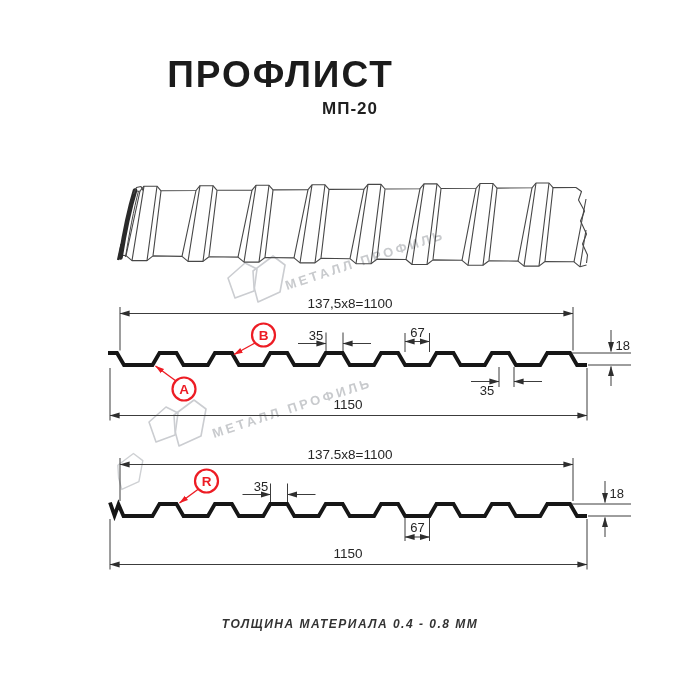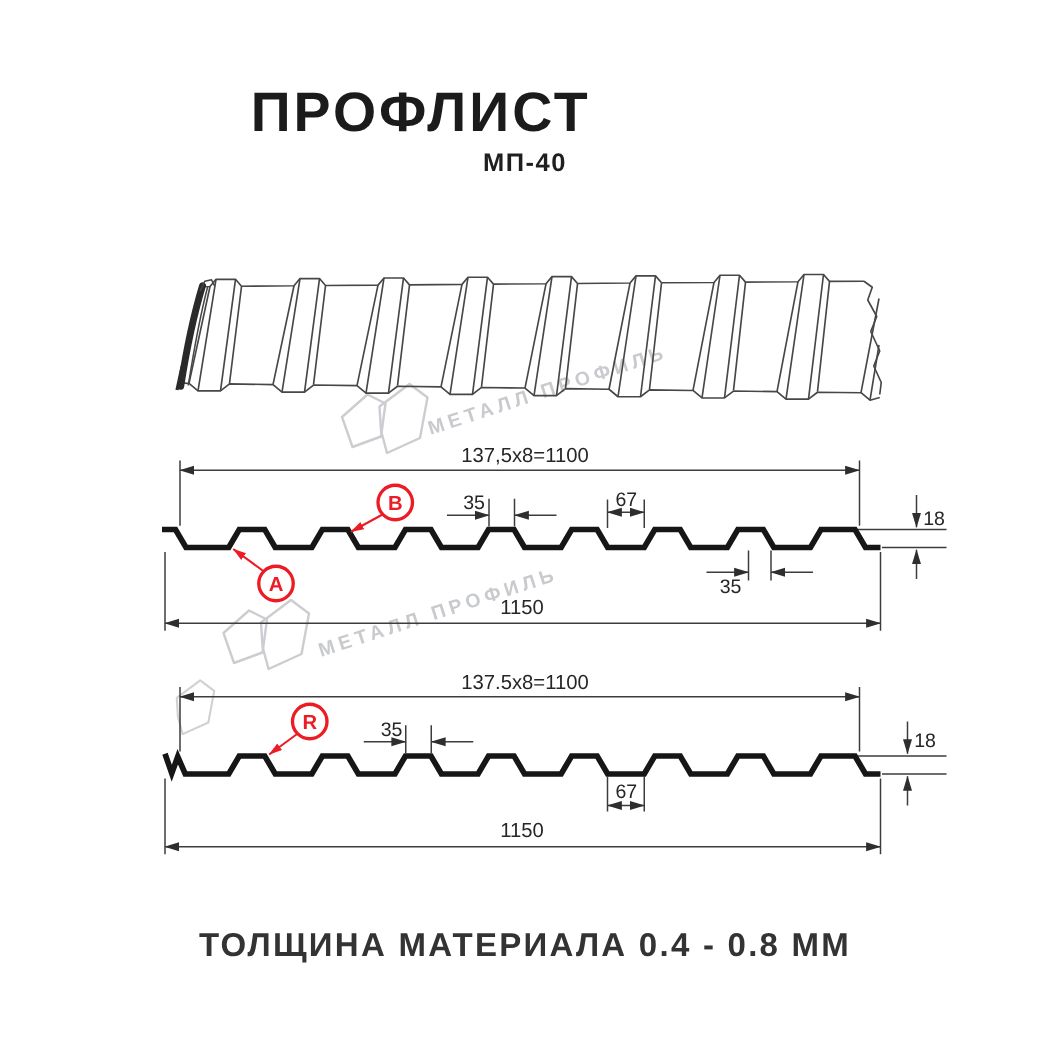--- a/index.html
+++ b/index.html
@@ -3,34 +3,34 @@
 <meta charset="utf-8">
 <style>
   html,body{margin:0;padding:0;background:#ffffff;}
   .page{position:relative;width:700px;height:700px;background:#ffffff;overflow:hidden;
         font-family:"Liberation Sans", sans-serif;}
   .title{position:absolute;top:54px;left:0;width:561px;text-align:center;
          font-size:37px;font-weight:800;letter-spacing:2px;color:#1b1b1b;}
   .subtitle{position:absolute;top:99px;left:0;width:700px;text-align:center;
          font-size:17px;font-weight:700;letter-spacing:1px;color:#1f1f1f;}
   .caption{position:absolute;top:617px;left:0;width:700px;text-align:center;
-         font-size:22px;font-weight:600;letter-spacing:1.5px;color:#333333;}
+         font-size:12px;font-weight:600;letter-spacing:1.5px;color:#333333;font-style:italic;}
   svg{position:absolute;left:0;top:0;}
   svg text{font-family:"Liberation Sans", sans-serif;fill:#262626;font-size:13px;}
   text.dimbig{font-size:13.5px;}
   text.redletter{font-size:13.5px;font-weight:700;fill:#ed1c24;}
   text.wm{font-weight:700;fill:#c8cacd;letter-spacing:3px;}
 </style>
 </head>
 <body>
 
 <div class="page">
 
   <div class="title">ПРОФЛИСТ</div>
-  <div class="subtitle">МП-40</div>
+  <div class="subtitle">МП-20</div>
 
   <svg width="700" height="700" viewBox="0 0 700 700">
     <defs>
       <marker id="mA" markerWidth="11" markerHeight="9" refX="9.6" refY="4" orient="auto-start-reverse" markerUnits="userSpaceOnUse">
         <path d="M10,4 L0,1 L0,7 Z" fill="#2e2e2e"></path>
       </marker>
       <marker id="mR" markerWidth="10" markerHeight="8" refX="8.6" refY="3.5" orient="auto-start-reverse" markerUnits="userSpaceOnUse">
         <path d="M9,3.5 L0,0.8 L0,6.2 Z" fill="#ed1c24"></path>
       </marker>
     </defs>

